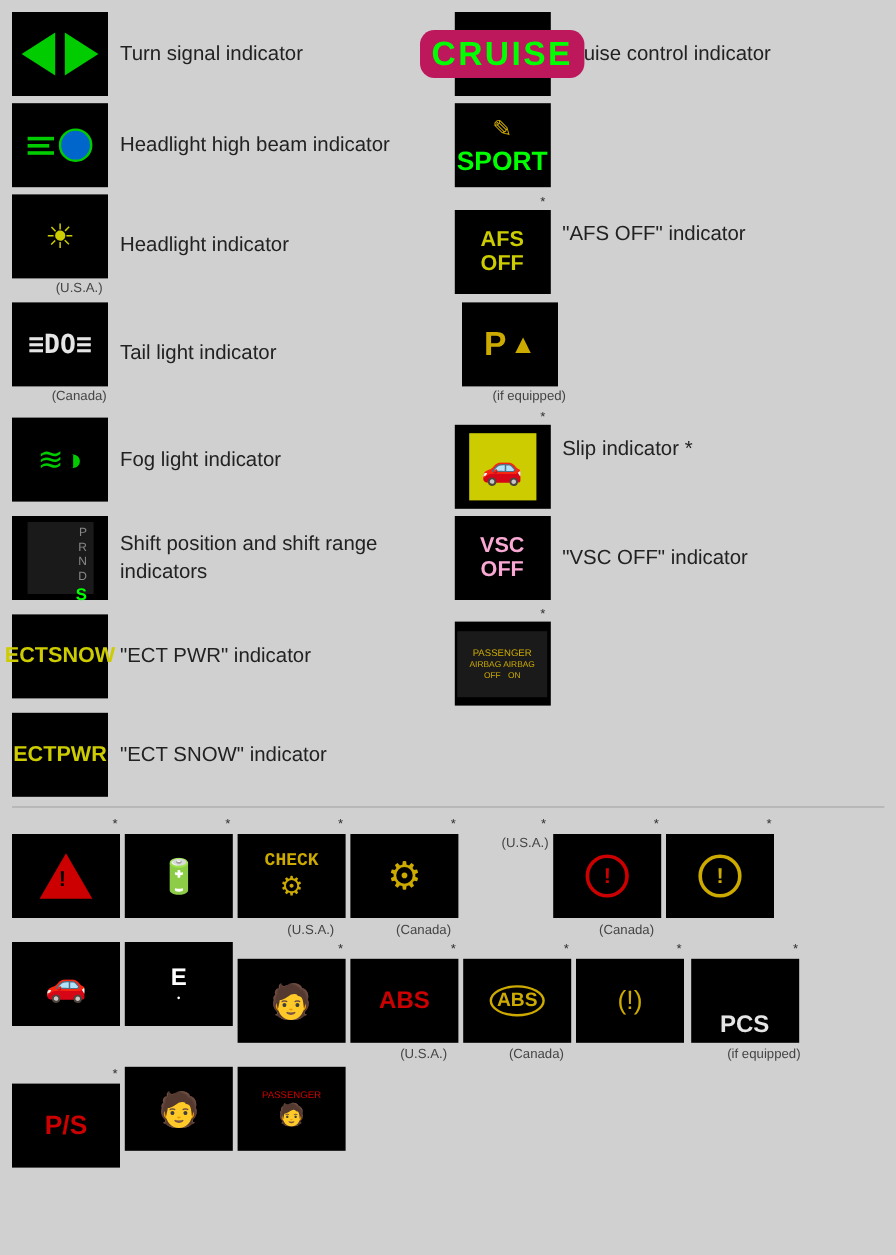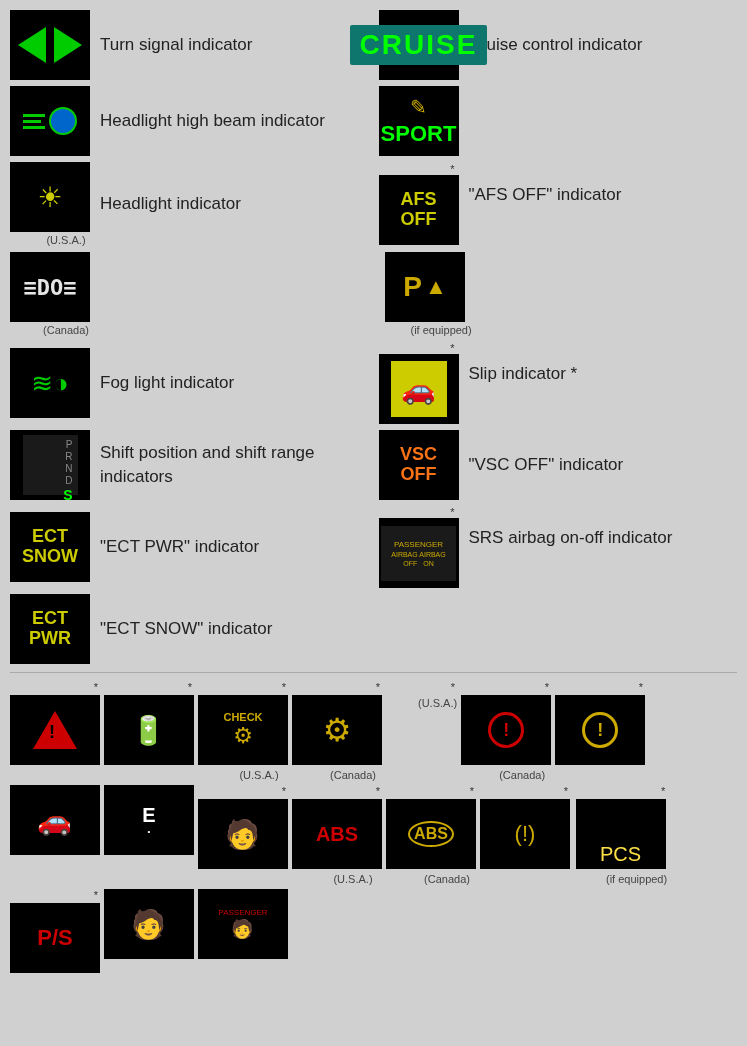--- a/index.html
+++ b/index.html
@@ -53,23 +53,23 @@
       margin-left: 32px;
     }
     .indicator-wrapper {
       display: flex;
       flex-direction: column;
       align-items: center;
       flex-shrink: 0;
     }
     
     .cruise-box {
-      background: #0f766e;
+      background: #be185d;
       padding: 4px 10px;
-      border-radius: 2px;
+      border-radius: 12px;
     }
     .cruise-text {
       color: #00ff00;
       font-size: 28px;
       font-weight: bold;
       letter-spacing: 2px;
     }
     
     .turn-signal {
       display: flex;
@@ -163,29 +163,29 @@
     .shift-active {
       color: #00ff00;
       font-size: 14px;
       font-weight: bold;
     }
     
     .vsc-box {
       display: flex;
       flex-direction: column;
       align-items: center;
-      color: #f97316;
+      color: #f9a8d4;
       font-size: 18px;
       font-weight: bold;
       line-height: 1.1;
     }
     
     .ect-box {
       display: flex;
-      flex-direction: column;
+      flex-direction: row;
       align-items: center;
       color: #cccc00;
       font-size: 18px;
       font-weight: bold;
       line-height: 1.1;
     }
     
     .srs-box {
       background: #1a1a1a;
       width: 75px;
@@ -248,23 +248,24 @@
       font-weight: bold;
     }
     
     .check-box {
       display: flex;
       flex-direction: column;
       align-items: center;
       color: #ccaa00;
     }
     .check-text {
-      font-size: 11px;
+      font-size: 15px;
       font-weight: bold;
       color: #ccaa00;
+      font-family: Liberation Mono, monospace;
     }
     .engine-icon {
       font-size: 22px;
       color: #ccaa00;
     }
     
     .brake-text {
       color: #cc0000;
       font-size: 18px;
       font-weight: bold;
@@ -292,21 +293,21 @@
       justify-content: center;
       color: #ccaa00;
       font-size: 18px;
       font-weight: bold;
     }
     
     .car-icon { color: #cc0000; font-size: 28px; }
     .e-text { color: #fff; font-size: 20px; font-weight: bold; }
     .person-icon { color: #cc0000; font-size: 28px; }
     .abs-text { color: #cc0000; font-size: 20px; font-weight: bold; }
-    .pcs-text { color: #fde047; font-size: 20px; font-weight: normal; margin-top: 40px; }
+    .pcs-text { color: #e5e5e5; font-size: 20px; font-weight: bold; margin-top: 40px; }
     
     .ps-text { color: #cc0000; font-size: 22px; font-weight: bold; }
     .passenger-box {
       display: flex;
       flex-direction: column;
       align-items: center;
       font-size: 8px;
       color: #cc0000;
       gap: 1px;
     }
@@ -415,20 +416,21 @@
   </div>
 
   <div class="two-col" style="margin-top:6px;">
     <div class="col-left">
       <div class="indicator-wrapper">
         <div class="indicator-box">
           <span style="color:#e5e5e5;font-size:22px;font-family:monospace;font-weight:bold;">≡DO≡</span>
         </div>
         <span class="sub-label">(Canada)</span>
       </div>
+      <span class="indicator-label">Tail light indicator</span>
     </div>
     <div class="col-right">
       <div class="indicator-wrapper">
         <div class="indicator-box">
           <div class="park-box">
             <span style="color:#ccaa00;font-size:28px;font-weight:bold;">P</span>
             <span style="color:#ccaa00;font-size:22px;">▲</span>
           </div>
         </div>
         <span class="sub-label">(if equipped)</span>
@@ -510,21 +512,20 @@
               <div class="srs-bottom">
                 <span>AIRBAG AIRBAG</span>
               </div>
               <div class="srs-bottom">
                 <span>OFF</span>
                 <span>ON</span>
               </div>
             </div>
           </div>
         </div>
-        <span class="indicator-label" style="padding-top:20px;">SRS airbag on-off indicator</span>
       </div>
     </div>
   </div>
 
   <div class="two-col" style="margin-top:6px;">
     <div class="col-left">
       <div class="indicator-wrapper">
         <div class="indicator-box">
           <div class="ect-box">
             <span>ECT</span>

